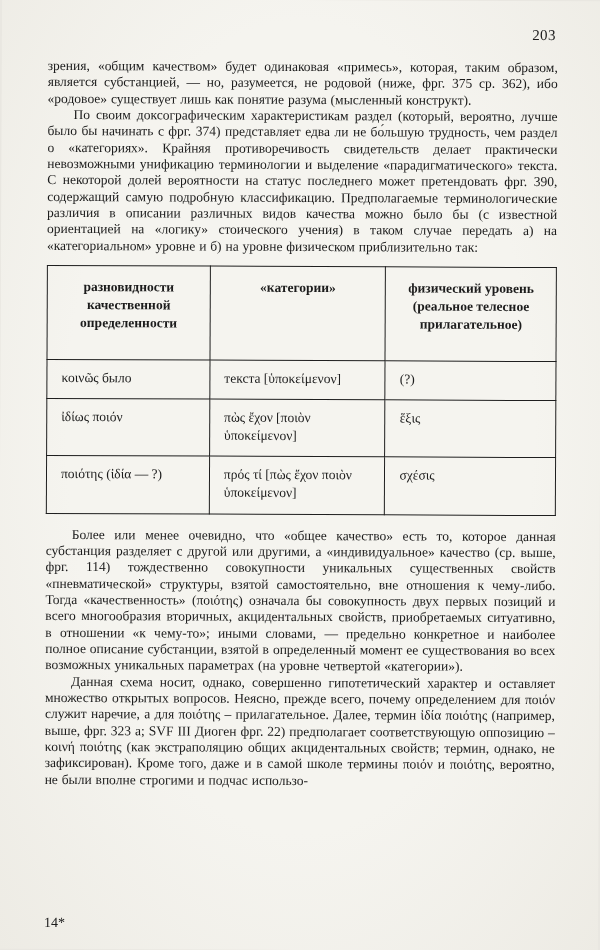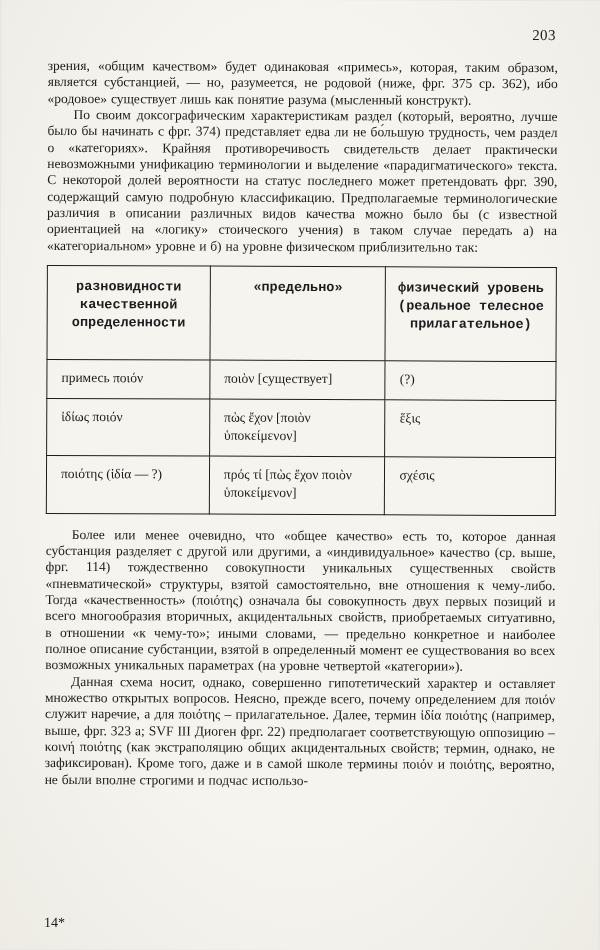--- a/index.html
+++ b/index.html
@@ -50,21 +50,20 @@
   table.qual th, table.qual td {
     border: 1.4px solid #1f1f1f;
     font-size: 13.5px;
     vertical-align: top;
     line-height: 1.35;
   }
   table.qual th {
     font-weight: bold;
     text-align: center;
     padding: 12px 8px 26px 8px;
-    font-family: Liberation Mono, monospace;
   }
   table.qual td {
     text-align: left;
     padding: 9px 12px 11px 14px;
   }
   table.qual col.c1 { width: 32%; }
   table.qual col.c2 { width: 34.5%; }
   table.qual col.c3 { width: 33.5%; }
   .signature-mark {
     margin-top: auto;
@@ -85,28 +84,28 @@
 
   <table class="qual">
     <colgroup>
       <col class="c1">
         <col class="c2">
         <col class="c3">
     </colgroup>
     <thead>
       <tr>
         <th>разновидности качественной определенности</th>
-        <th>«предельно»</th>
+        <th>«категории»</th>
         <th>физический уровень (реальное телесное прилагательное)</th>
       </tr>
     </thead>
     <tbody>
       <tr>
-        <td>примесь ποιόν</td>
-        <td>ποιὸν [существует]</td>
+        <td>κοινῶς было</td>
+        <td>текста [ὑποκείμενον]</td>
         <td>(?)</td>
       </tr>
       <tr>
         <td>ἰδίως ποιόν</td>
         <td>πὼς ἔχον [ποιὸν ὑποκείμενον]</td>
         <td>ἕξις</td>
       </tr>
       <tr>
         <td>ποιότης (ἰδία — ?)</td>
         <td>πρός τί [πὼς ἔχον ποιὸν ὑποκείμενον]</td>

